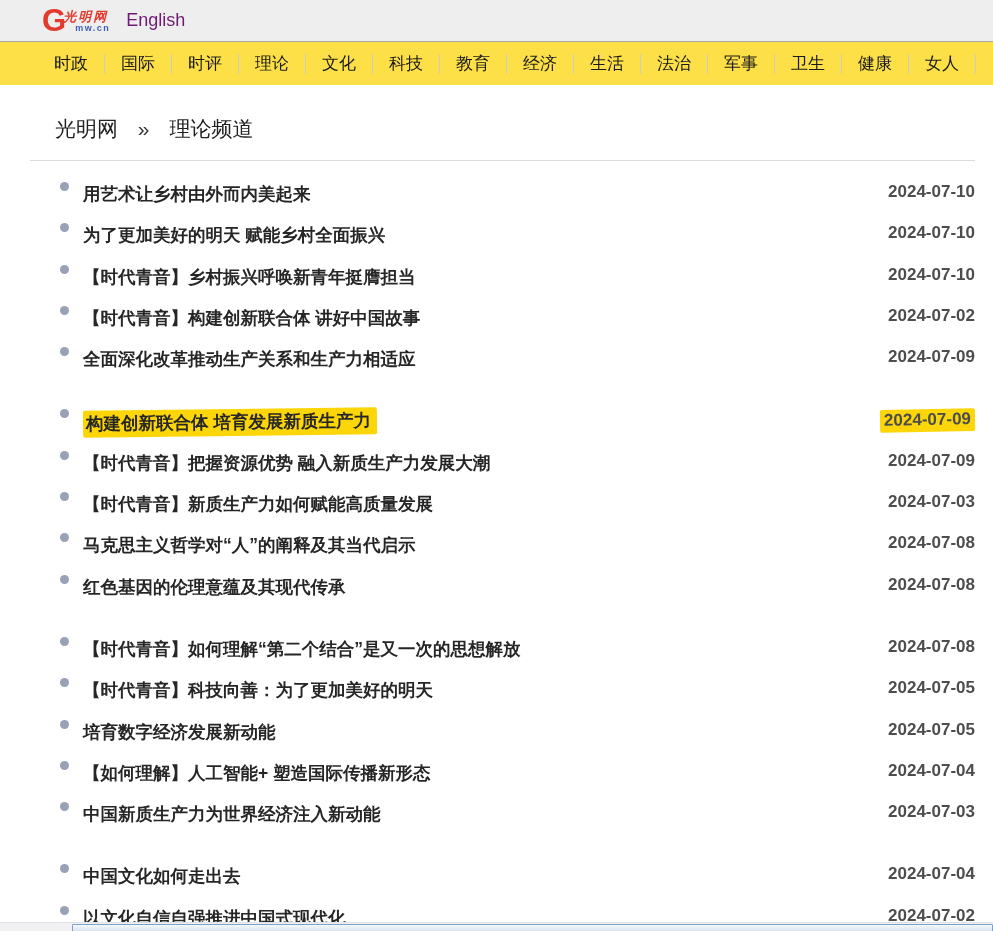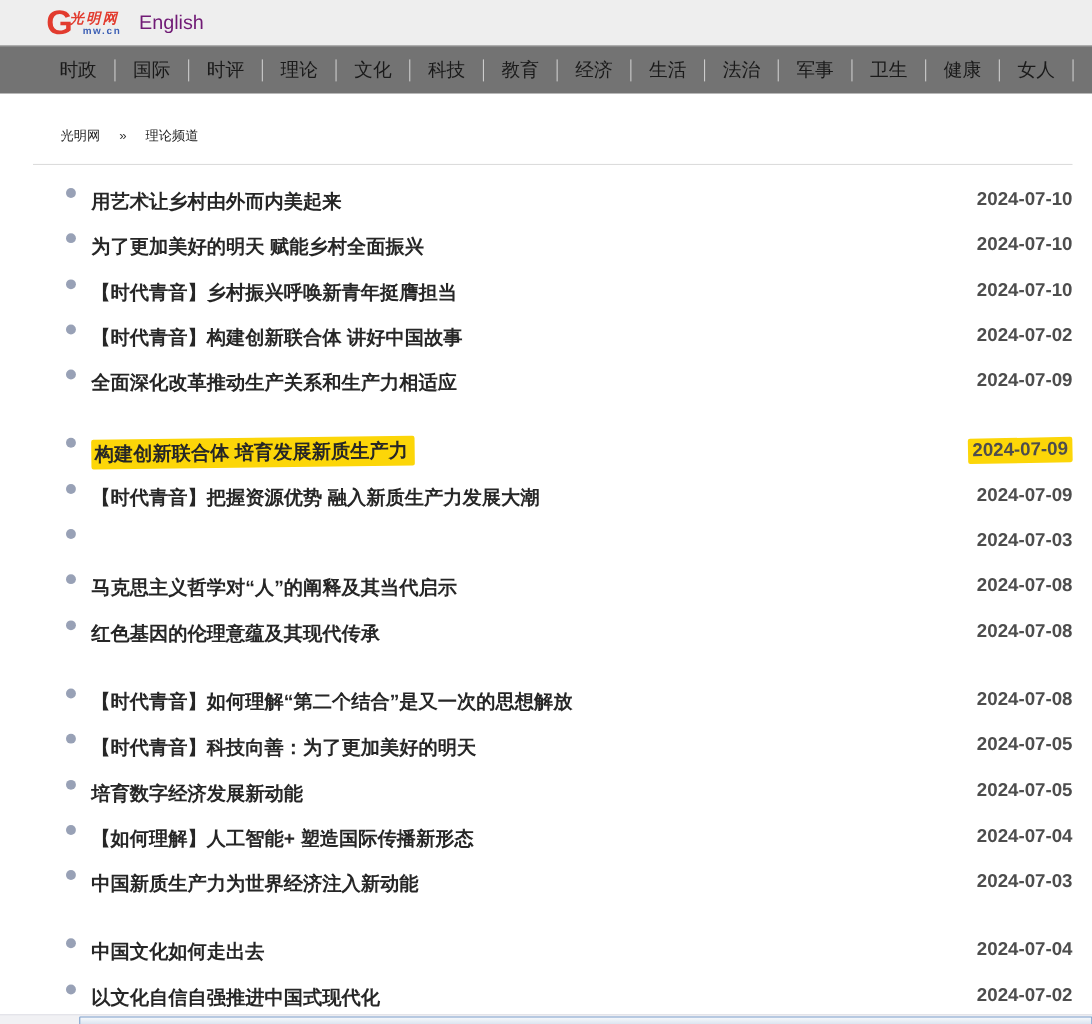--- a/index.html
+++ b/index.html
@@ -10,28 +10,28 @@
   .top-header { height:42px; background:#eeeeee; border-bottom:1px solid #a6a6a6;
                 display:flex; align-items:center; padding-left:42px; }
   .logo { display:flex; align-items:center; cursor:pointer; }
   .logo-g { color:#e23b2e; font-size:31px; font-weight:bold; line-height:1; }
   .logo-stack { display:flex; flex-direction:column; margin-left:-3px; margin-top:2px; }
   .logo-cn { color:#e23b2e; font-size:13px; font-weight:bold; font-style:italic; letter-spacing:2px; line-height:1.1; }
   .logo-domain { color:#3c5fb5; font-size:9px; font-weight:bold; letter-spacing:1.5px; line-height:1; margin-top:-1px;margin-left:12px; }
   .english { color:#701a75; font-size:18px; margin-left:16px; text-decoration:none; cursor:pointer; }
 
   
-  .main-nav { height:43px; background:#737373; overflow:hidden; }
+  .main-nav { height:43px; background:#fde047; overflow:hidden; }
   .main-nav ul { list-style:none; display:flex; margin-left:38px; height:100%; align-items:center; }
   .main-nav li { padding:0 16px; border-right:1px solid #ccc; font-size:17px; color:#1a1a1a;
                  line-height:20px; white-space:nowrap; cursor:pointer; }
 
   
   .content { margin:0 18px 0 30px; }
-  .breadcrumb { margin:30px 0 0 25px; font-size:12px; color:#222; }
+  .breadcrumb { margin:30px 0 0 25px; font-size:21px; color:#222; }
   .breadcrumb a { color:#222; text-decoration:none; cursor:pointer; }
   .crumb-sep { margin:0 14px; color:#333; }
   .rule { border:none; border-top:1px solid #dcdcdc; margin-top:17px; }
 
   
   .article-list { margin-top:21px; }
   .group { margin-bottom:21px; }
   .group ul { list-style:none; }
   .group li { height:41.3px; display:flex; align-items:flex-start; padding-left:30px;font-weight:bold; }
   .bullet { width:9px; height:9px; border-radius:50%; background:#98a1b6; flex:0 0 9px; margin-right:14px; }
@@ -128,20 +128,21 @@
               <a class="title hl">构建创新联合体 培育发展新质生产力</a>
               <span class="date hl">2024-07-09</span>
             </li>
             <li>
               <span class="bullet"></span>
               <a class="title">【时代青音】把握资源优势 融入新质生产力发展大潮</a>
               <span class="date">2024-07-09</span>
             </li>
             <li>
               <span class="bullet"></span>
+              <a class="title">【时代青音】新质生产力如何赋能高质量发展</a>
               <span class="date">2024-07-03</span>
             </li>
             <li>
               <span class="bullet"></span>
               <a class="title">马克思主义哲学对“人”的阐释及其当代启示</a>
               <span class="date">2024-07-08</span>
             </li>
             <li>
               <span class="bullet"></span>
               <a class="title">红色基因的伦理意蕴及其现代传承</a>

